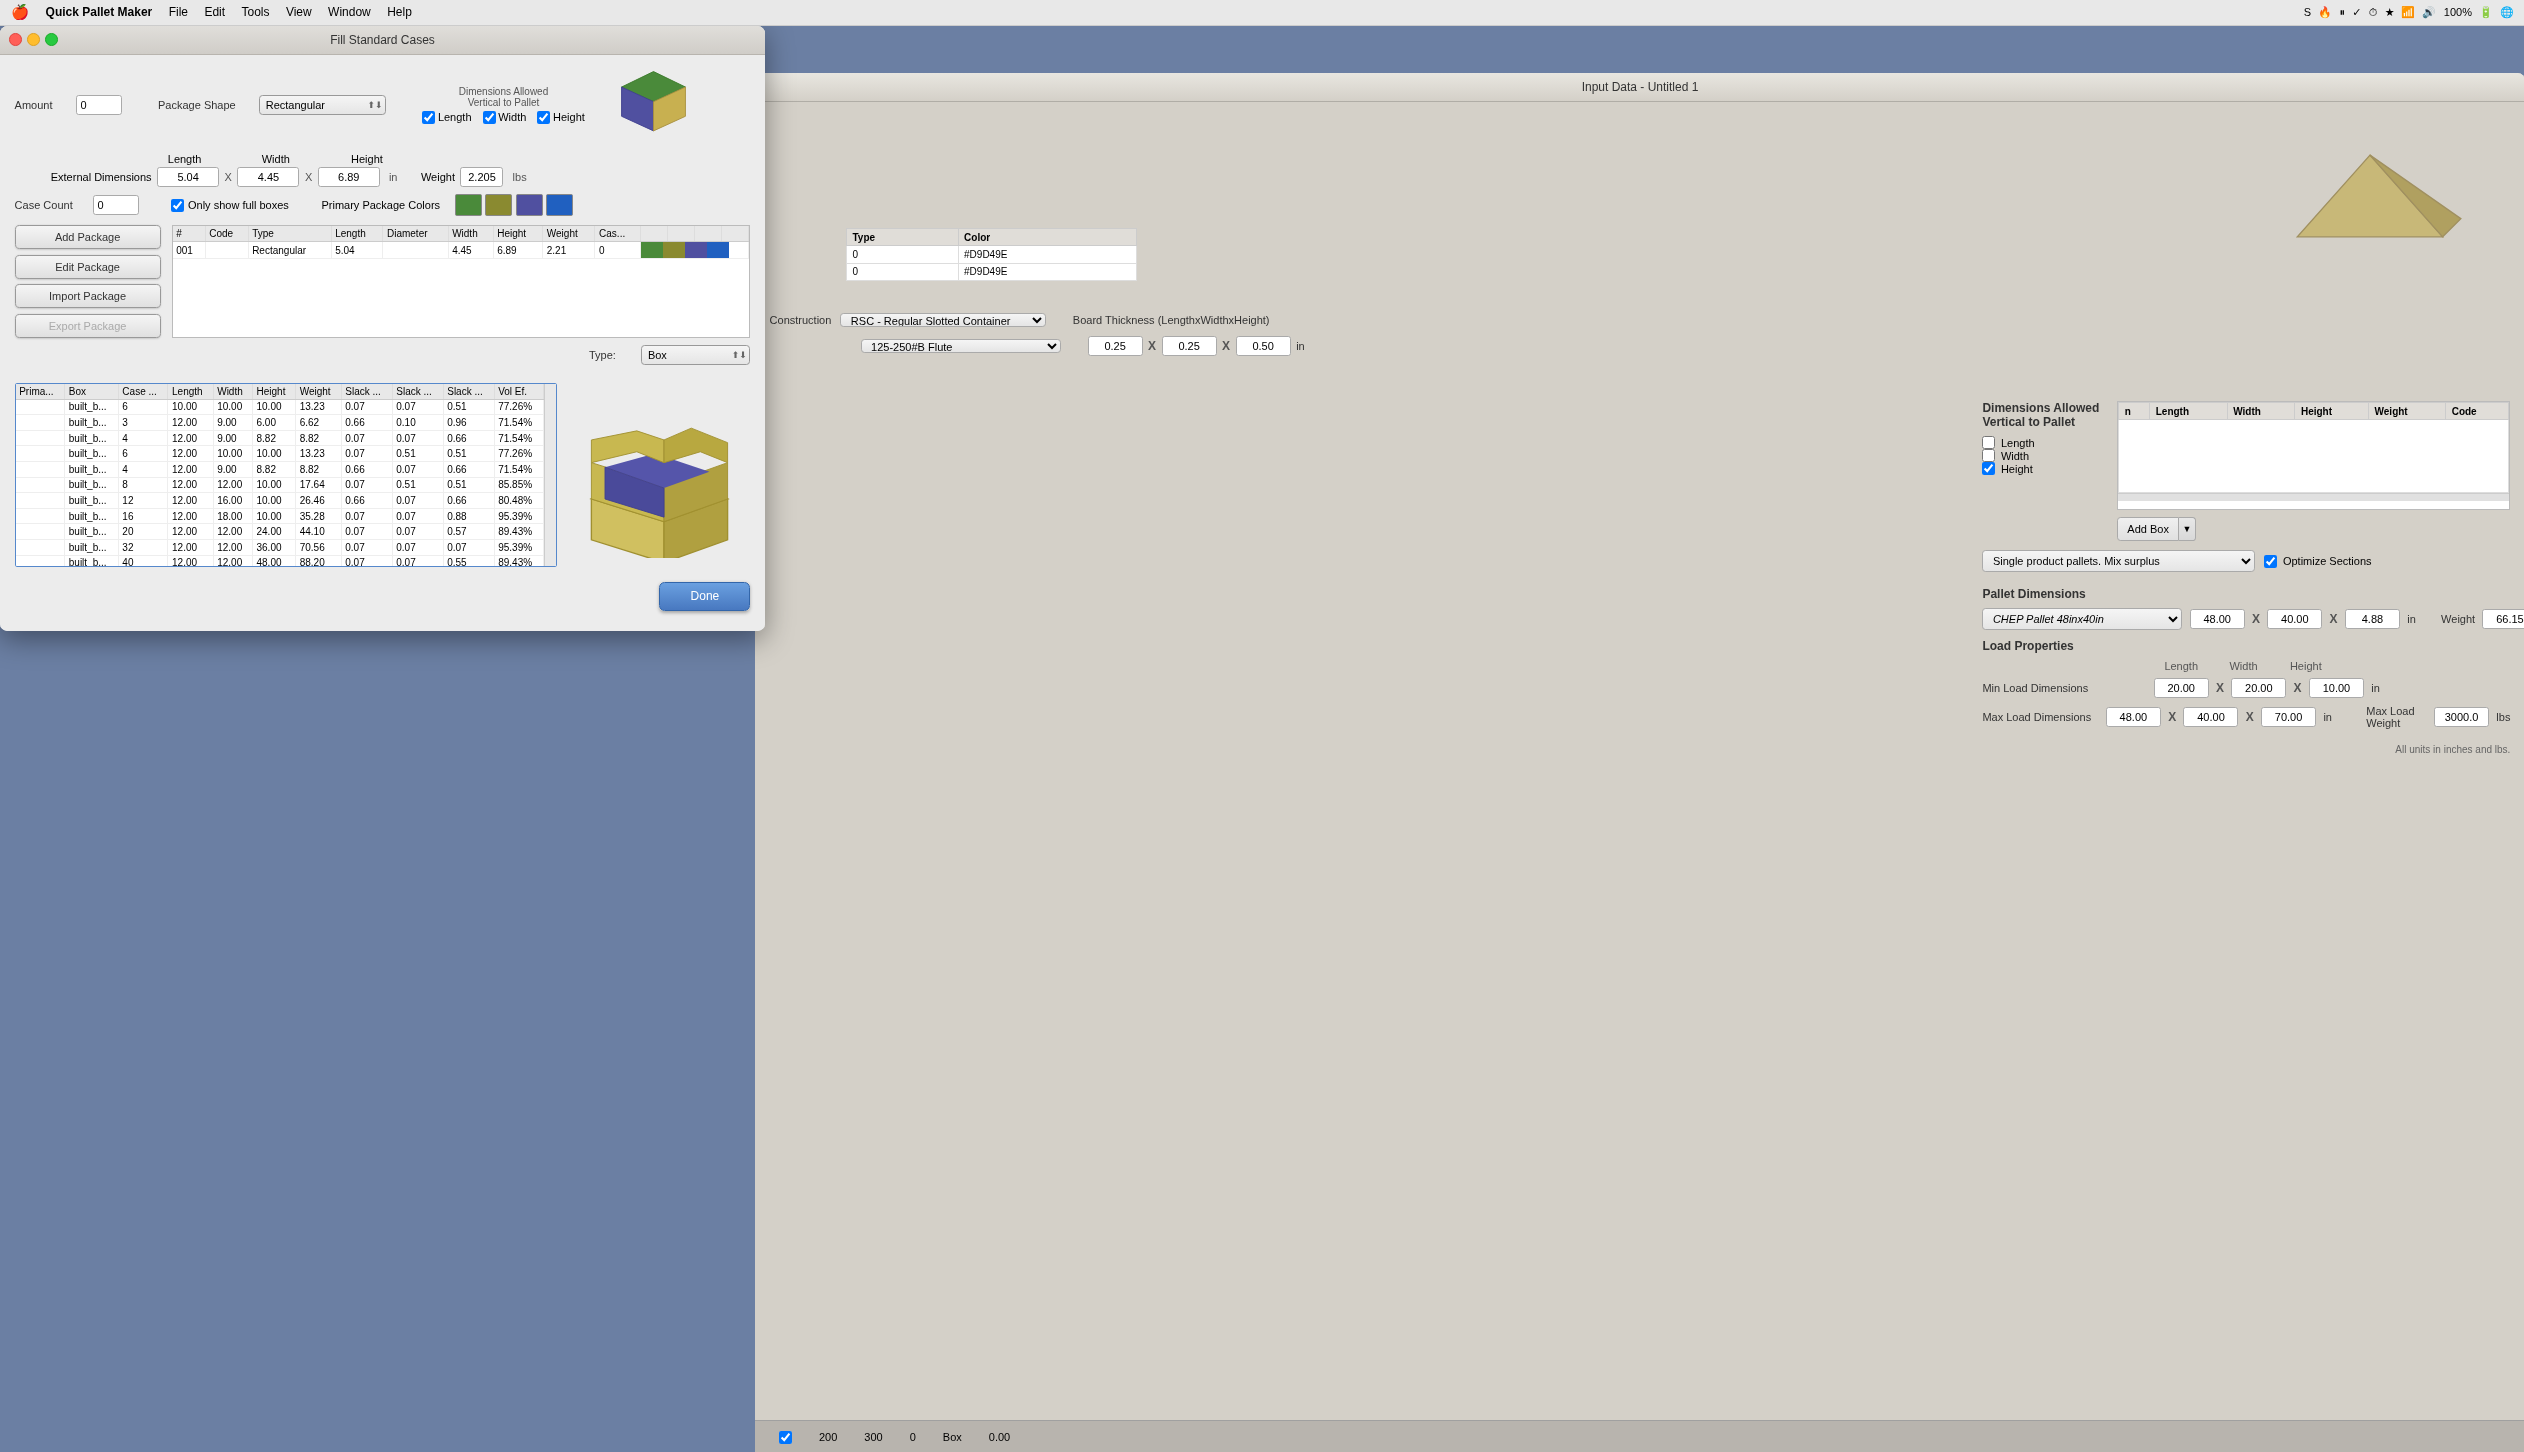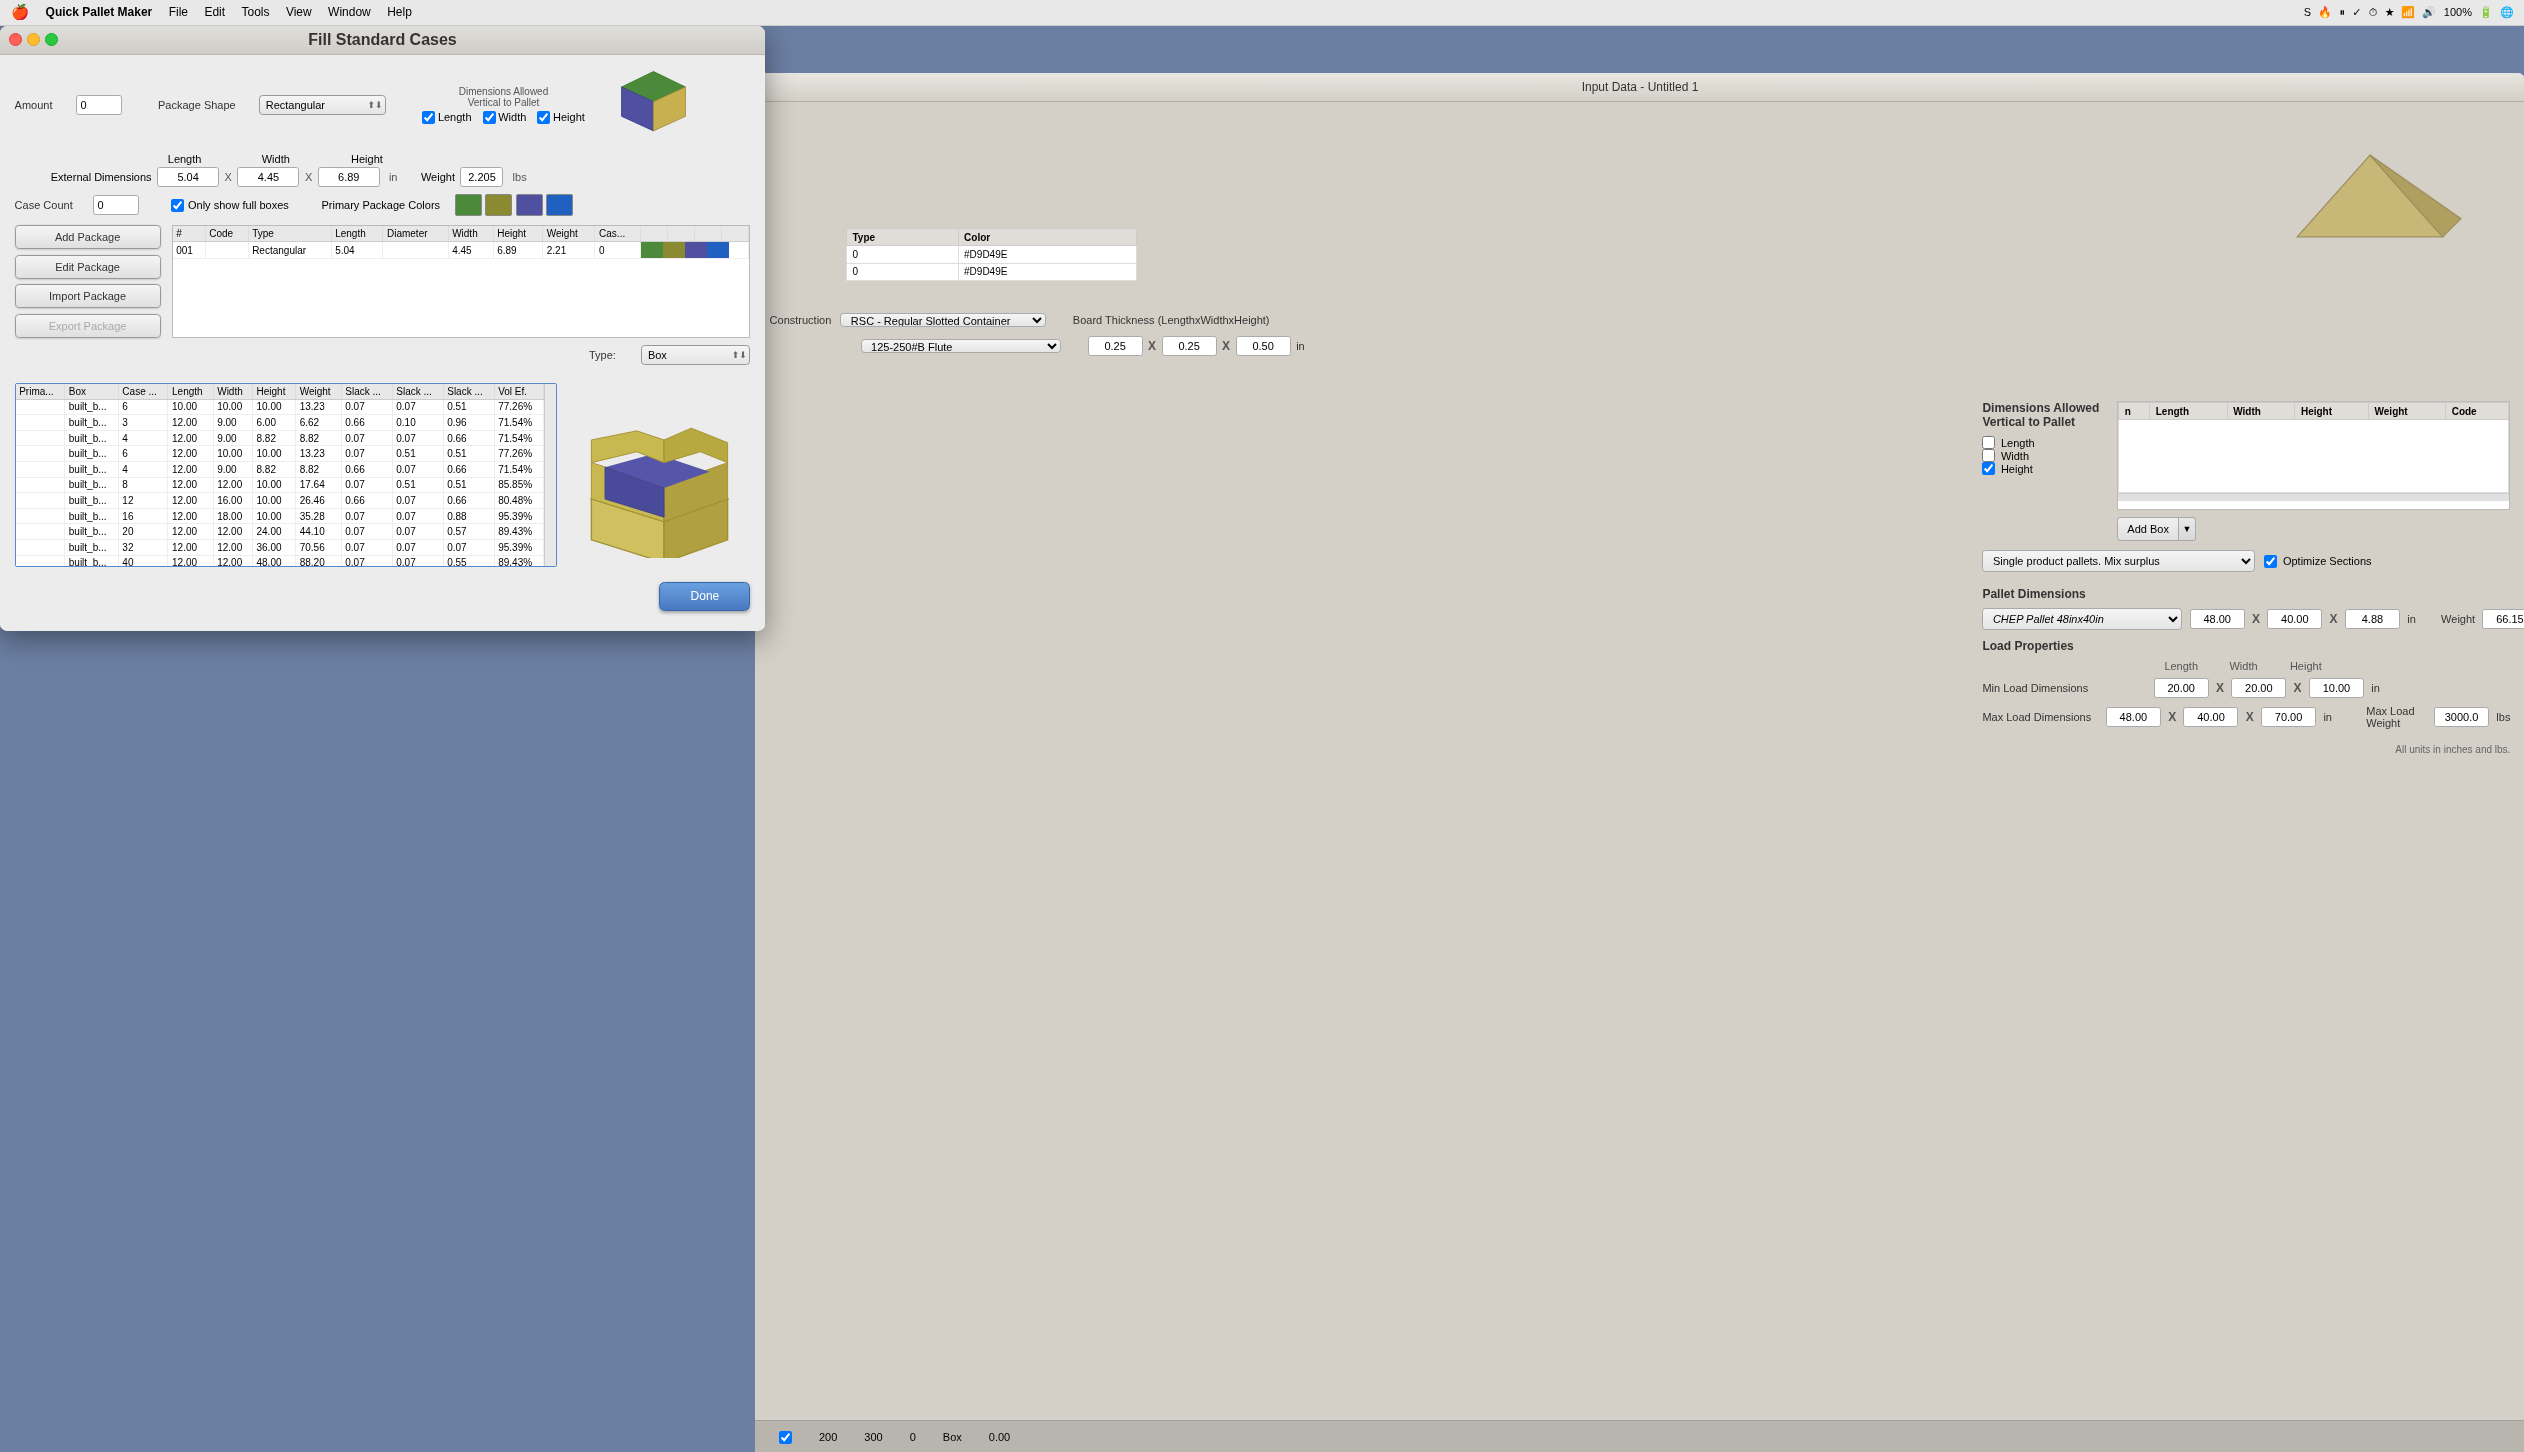--- a/index.html
+++ b/index.html
@@ -82,21 +82,21 @@
     .traffic-lights {
       position: absolute;
       left: 9px;
       display: flex;
       gap: 5.5px;
     }
     .tl { width: 12.7px; height: 12.7px; border-radius: 50%; }
     .tl-red { background: #ff5f57; border: 0.9px solid #e0443e; }
     .tl-yellow { background: #ffbd2e; border: 0.9px solid #dea123; }
     .tl-green { background: #28c940; border: 0.9px solid #1aab29; }
-    .window-title { font-size: 16px; font-weight: 700; color: #333; text-align: center; }
+    .window-title { font-size: 12px; font-weight: 400; color: #333; text-align: center; }
 
     
     .main-content {
       padding: 12.7px 14.6px;
       background: #ececec;
     }
 
     
     .top-row {
       display: flex;

